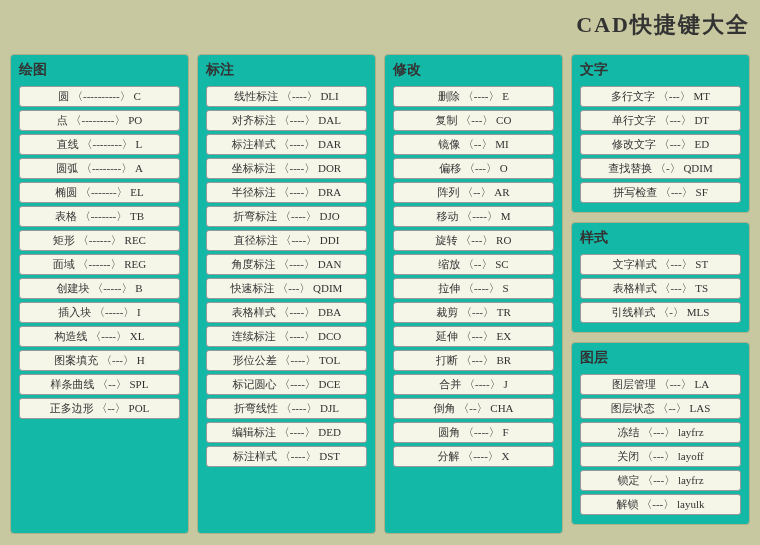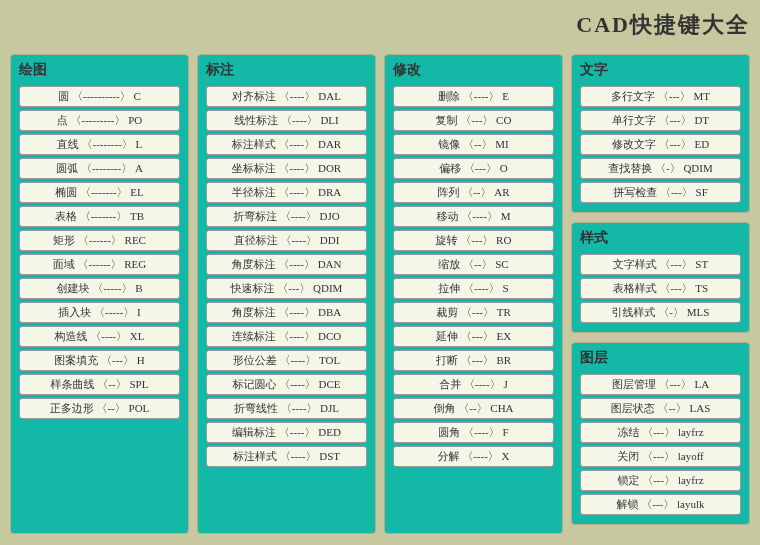--- a/index.html
+++ b/index.html
@@ -79,30 +79,30 @@
         <button class="shortcut-btn">构造线 〈----〉 XL</button>
         <button class="shortcut-btn">图案填充 〈---〉 H</button>
         <button class="shortcut-btn">样条曲线 〈--〉 SPL</button>
         <button class="shortcut-btn">正多边形 〈--〉 POL</button>
       </div>
   </div>
 
   <div class="section">
     <div class="section-title">标注</div>
     <div id="dimension-items">
+        <button class="shortcut-btn">线性标注 〈----〉 DLI</button>
         <button class="shortcut-btn">对齐标注 〈----〉 DAL</button>
-        <button class="shortcut-btn">线性标注 〈----〉 DLI</button>
         <button class="shortcut-btn">标注样式 〈----〉 DAR</button>
         <button class="shortcut-btn">坐标标注 〈----〉 DOR</button>
         <button class="shortcut-btn">半径标注 〈----〉 DRA</button>
         <button class="shortcut-btn">折弯标注 〈----〉 DJO</button>
         <button class="shortcut-btn">直径标注 〈----〉 DDI</button>
         <button class="shortcut-btn">角度标注 〈----〉 DAN</button>
         <button class="shortcut-btn">快速标注 〈---〉 QDIM</button>
-        <button class="shortcut-btn">角度标注 〈----〉 DBA</button>
+        <button class="shortcut-btn">表格样式 〈----〉 DBA</button>
         <button class="shortcut-btn">连续标注 〈----〉 DCO</button>
         <button class="shortcut-btn">形位公差 〈----〉 TOL</button>
         <button class="shortcut-btn">标记圆心 〈----〉 DCE</button>
         <button class="shortcut-btn">折弯线性 〈----〉 DJL</button>
         <button class="shortcut-btn">编辑标注 〈----〉 DED</button>
         <button class="shortcut-btn">标注样式 〈----〉 DST</button>
       </div>
   </div>
 
   <div class="section">

